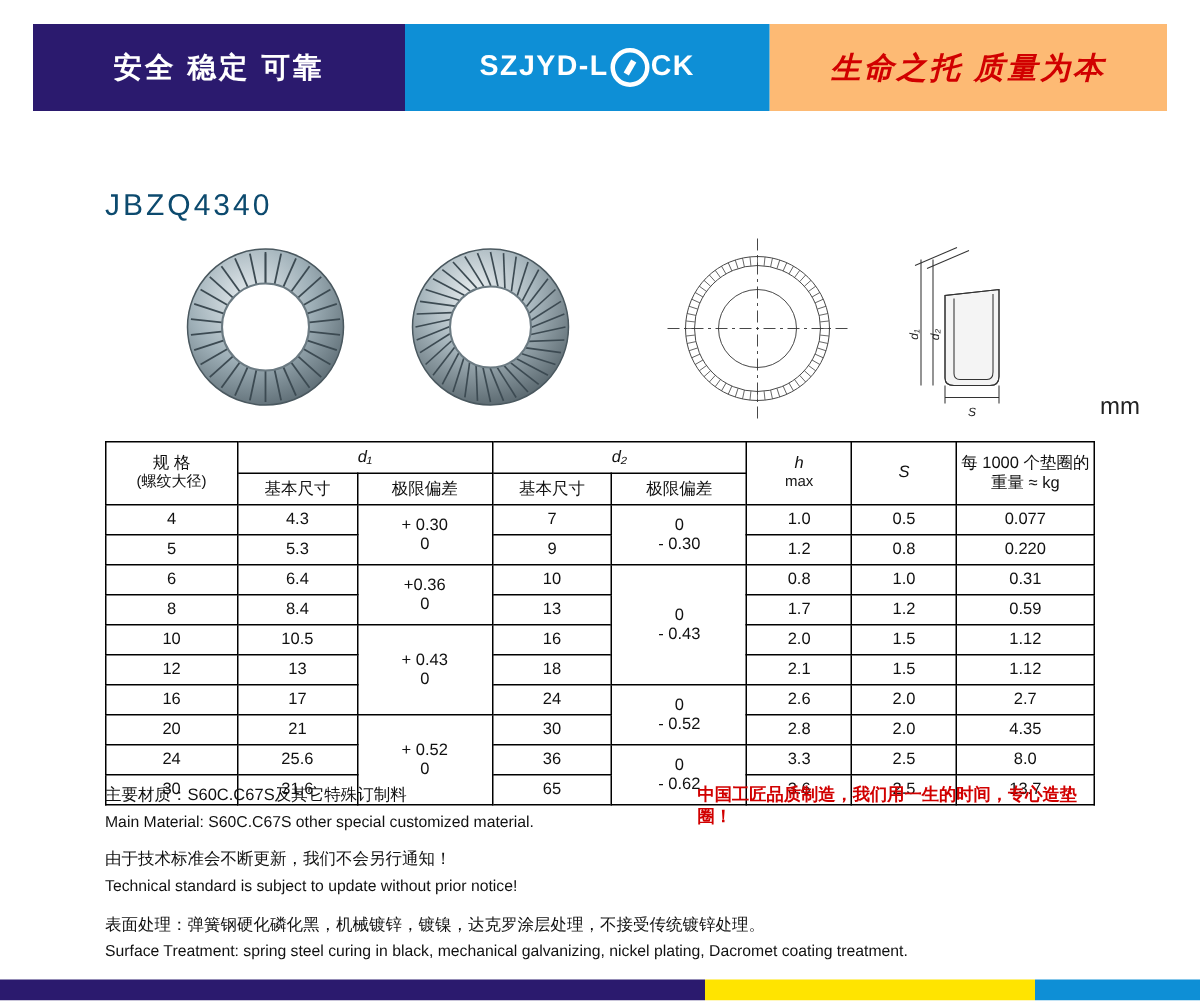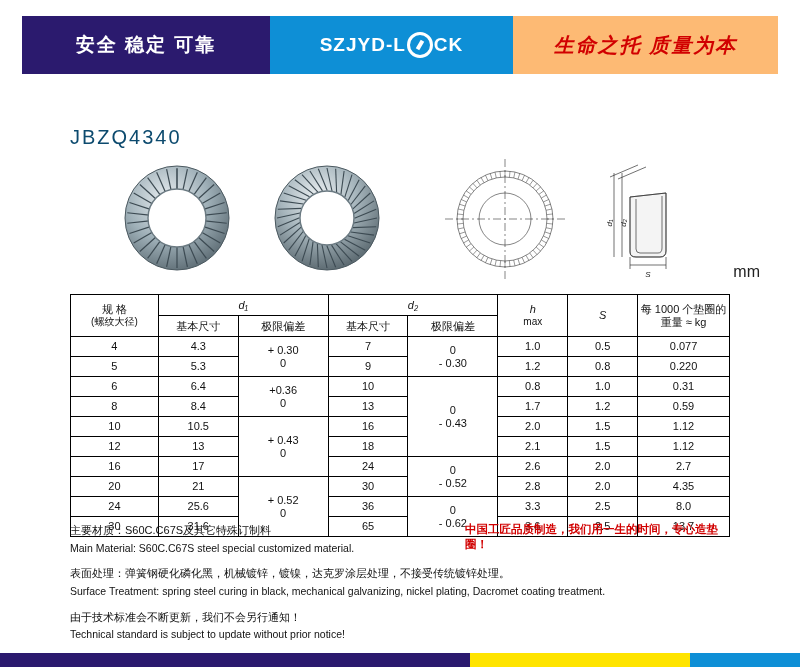--- a/index.html
+++ b/index.html
@@ -555,31 +555,31 @@
       <td>13.7</td>
     </tr>
   </tbody>
 </table>
 
 <div class="notes">
   <div class="slogan">中国工匠品质制造，我们用一生的时间，专心造垫圈！</div>
 
   <div class="note-block">
     <div class="note-cn">主要材质：S60C.C67S及其它特殊订制料</div>
-    <div class="note-en">Main Material: S60C.C67S steel special customized material.</div>
+    <div class="note-en">Main Material: S60C.C67S other special customized material.</div>
+  </div>
+
+  <div class="note-block">
+    <div class="note-cn">由于技术标准会不断更新，我们不会另行通知！</div>
+    <div class="note-en">Technical standard is subject to update without prior notice!</div>
   </div>
 
   <div class="note-block">
     <div class="note-cn">表面处理：弹簧钢硬化磷化黑，机械镀锌，镀镍，达克罗涂层处理，不接受传统镀锌处理。</div>
     <div class="note-en">Surface Treatment: spring steel curing in black, mechanical galvanizing, nickel plating, Dacromet coating treatment.</div>
-  </div>
-
-  <div class="note-block">
-    <div class="note-cn">由于技术标准会不断更新，我们不会另行通知！</div>
-    <div class="note-en">Technical standard is subject to update without prior notice!</div>
   </div>
 </div>
 
 <div class="footer-bar">
   <div class="fb-blue"></div>
   <div class="fb-yellow"></div>
   <div class="fb-cyan"></div>
 </div>
 
 </body></html>

